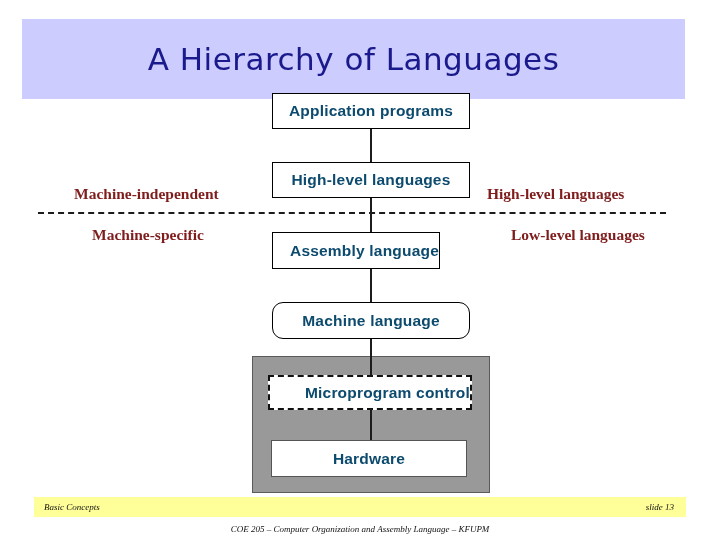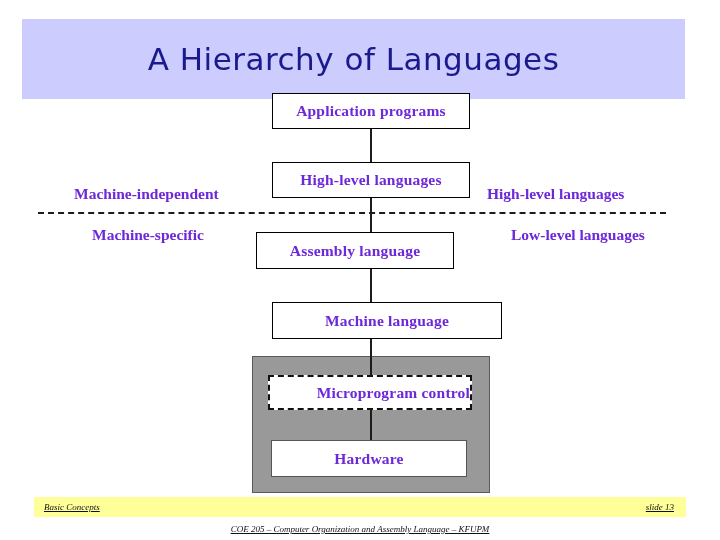--- a/index.html
+++ b/index.html
@@ -48,32 +48,32 @@
   .node-box {
     position: absolute;
     background: #ffffff;
     border: 1px solid #000000;
     display: flex;
     align-items: center;
     justify-content: center;
     box-sizing: border-box;
   }
   .node-label {
-    font-family: Liberation Serif, serif;
+    font-family: Liberation Sans, sans-serif;
     font-size: 15.5px;
     font-weight: bold;
-    color: #6d28d9;
+    color: #0c4a6e;
     white-space: nowrap;
     letter-spacing: 0.2px;
   }
 
   #box-application  { left: 272px; top: 93px;  width: 198px; height: 36px; }
   #box-highlevel    { left: 272px; top: 162px; width: 198px; height: 36px; }
-  #box-assembly     { left: 256px; top: 232px; width: 198px; height: 37px; }
-  #box-machine      { left: 272px; top: 302px; width: 230px; height: 37px; }
+  #box-assembly     { left: 272px; top: 232px; width: 168px; height: 37px; justify-content: flex-end; }
+  #box-machine      { left: 272px; top: 302px; width: 198px; height: 37px; border-radius: 11px; }
 
   
   .connector {
     position: absolute;
     width: 2px;
     background: #1c1c1c;
     left: 370px;
   }
   #conn-1 { top: 129px; height: 33px; }
   #conn-2 { top: 198px; height: 34px; }
@@ -90,21 +90,21 @@
     height: 0;
     border-top: 2px dashed #1c1c1c;
   }
 
   
   .side-label {
     position: absolute;
     font-family: "Liberation Serif", "DejaVu Serif", serif;
     font-size: 15.5px;
     font-weight: bold;
-    color: #6d28d9;
+    color: #7f1d1d;
     white-space: nowrap;
   }
   #label-machine-independent { left: 74px;  top: 185px; }
   #label-machine-specific    { left: 92px;  top: 226px; }
   #label-high-level          { left: 487px; top: 185px; }
   #label-low-level           { left: 487px; top: 226px; margin-left: 24px; }
 
   
   #gray-container {
     position: absolute;
@@ -153,21 +153,20 @@
     background: #ffff99;
   }
   .footer-text {
     position: absolute;
     font-family: "Liberation Serif", "DejaVu Serif", serif;
     font-style: italic;
     font-size: 9px;
     color: #111111;
     white-space: nowrap;
     top: 5px;
-    text-decoration: underline;
   }
   #footer-left   { left: 10px; }
   #footer-center { left: 0; width: 652px; text-align: center; margin-top: 22px; }
   #footer-right  { right: 12px; }
 </style>
 </head>
 <body>
 
 <div id="title-banner">
   <div id="title-text">A Hierarchy of Languages</div>

